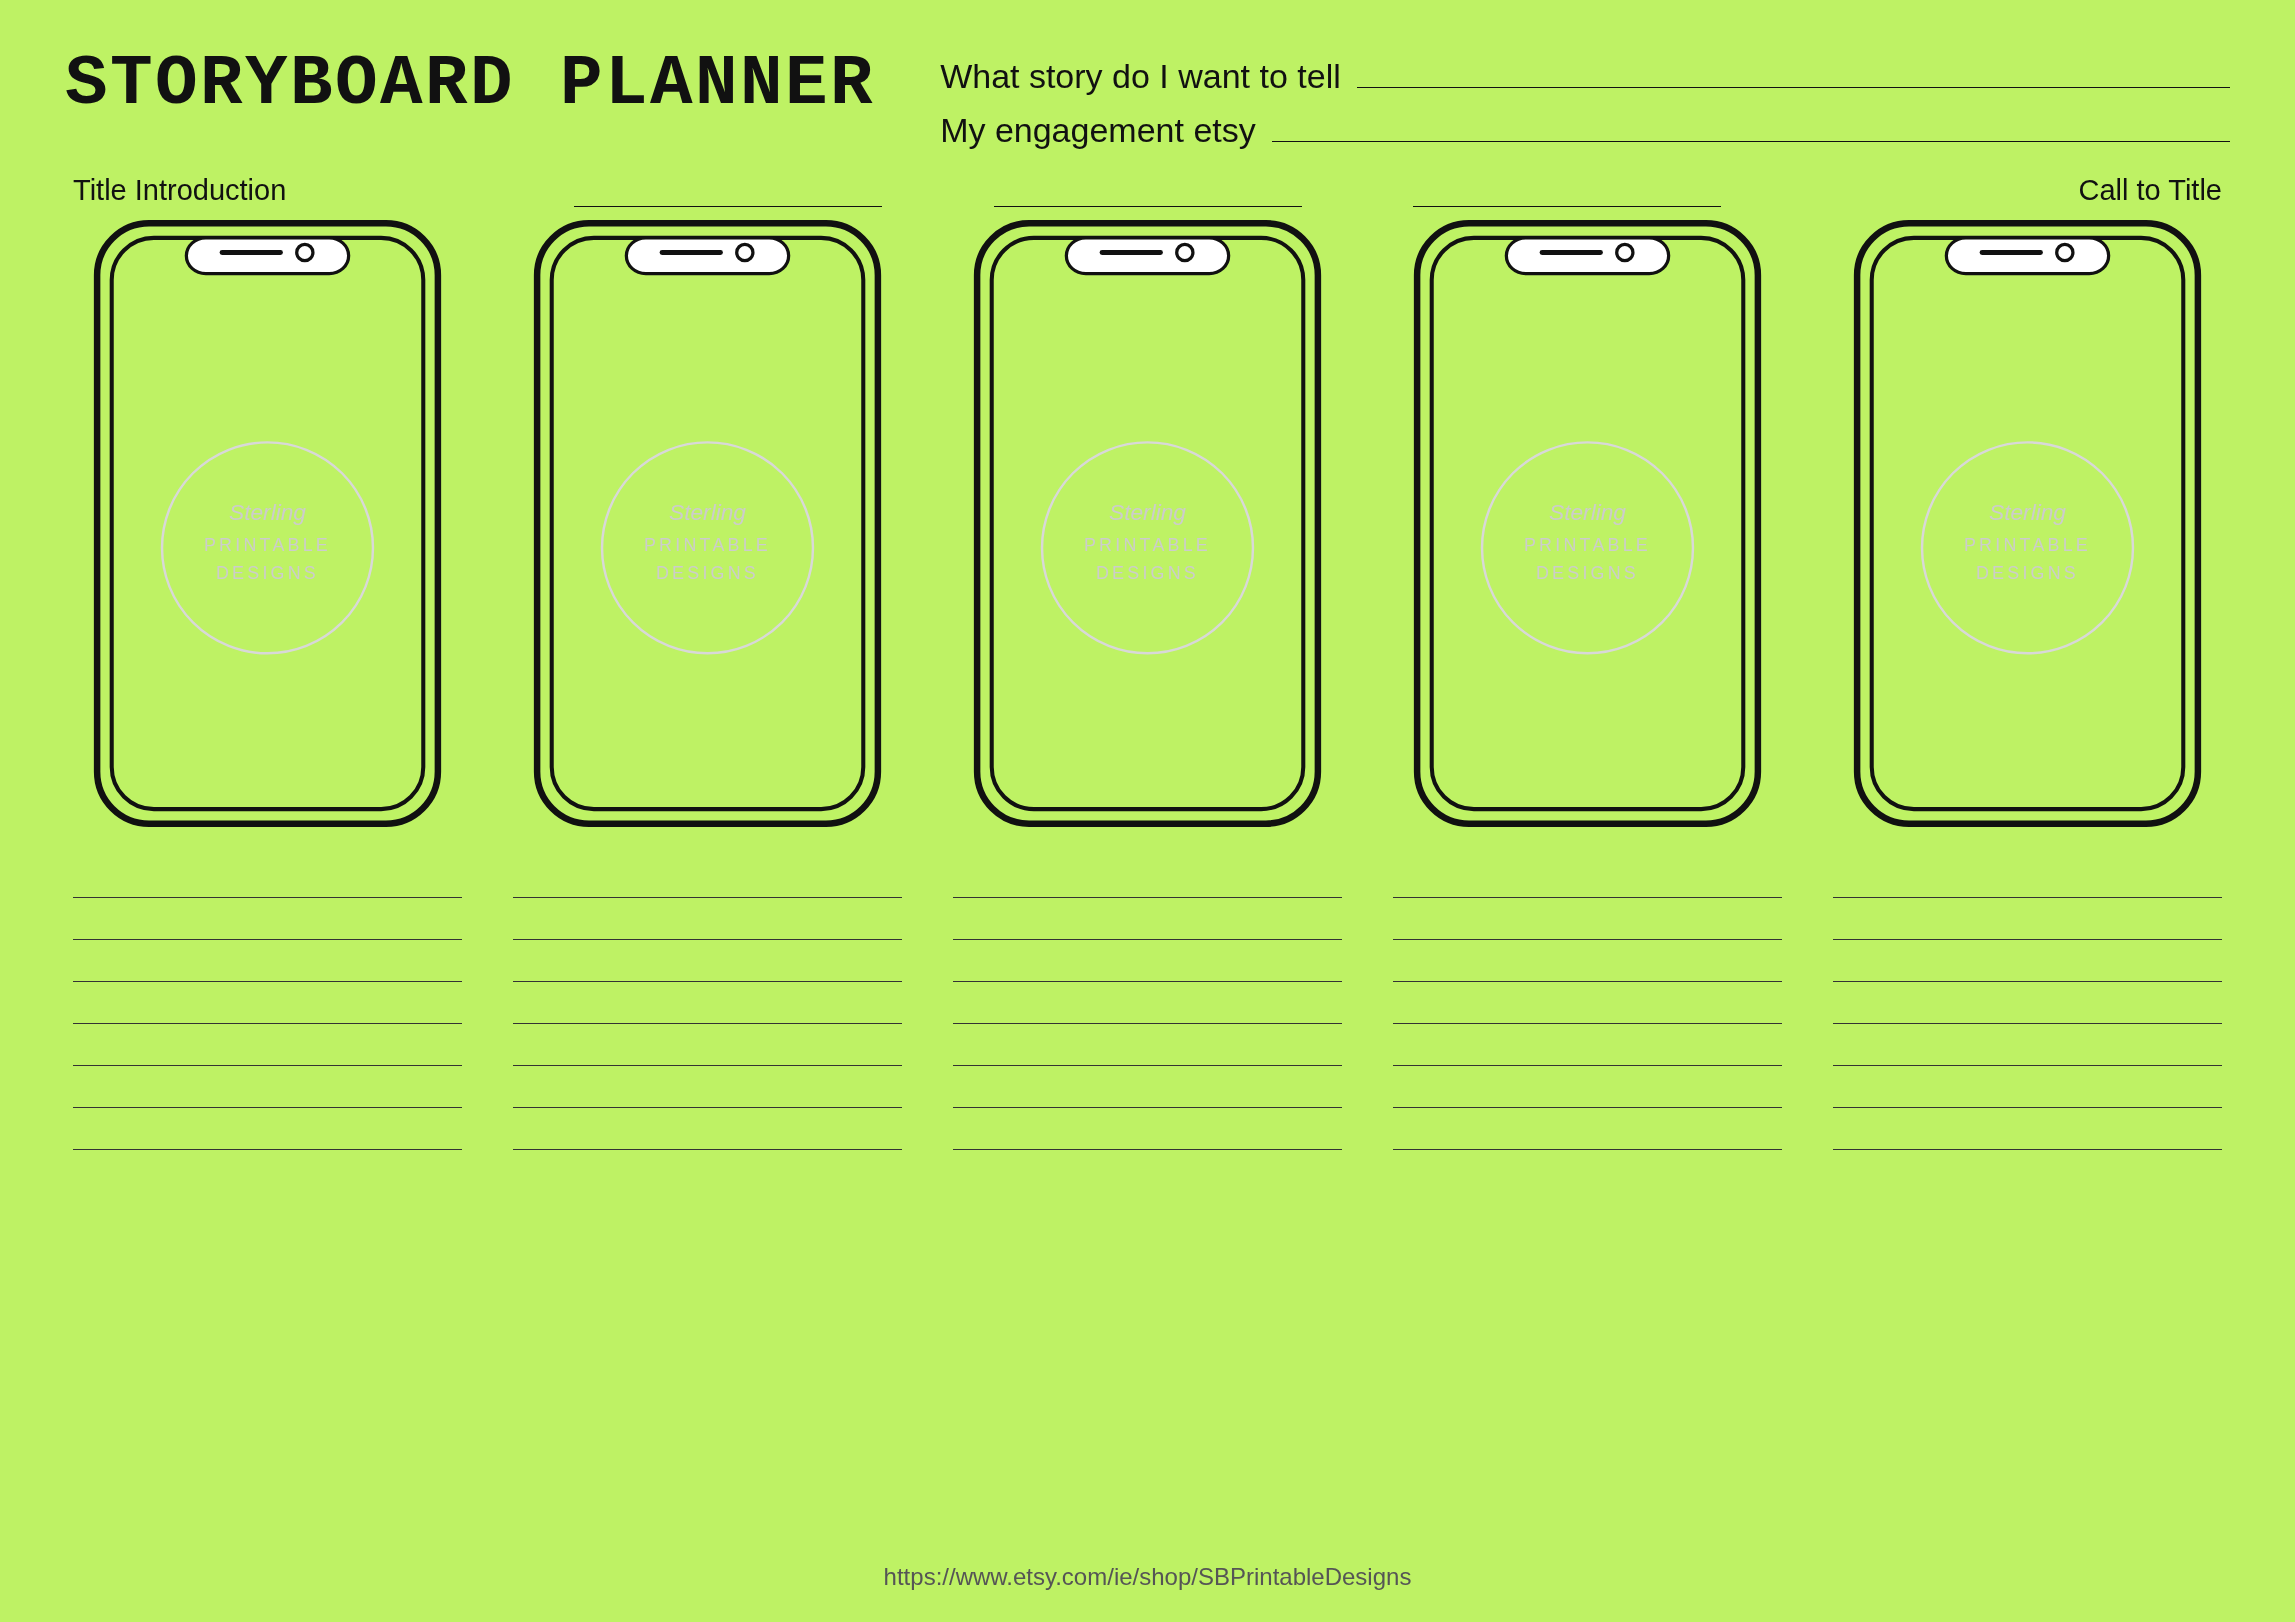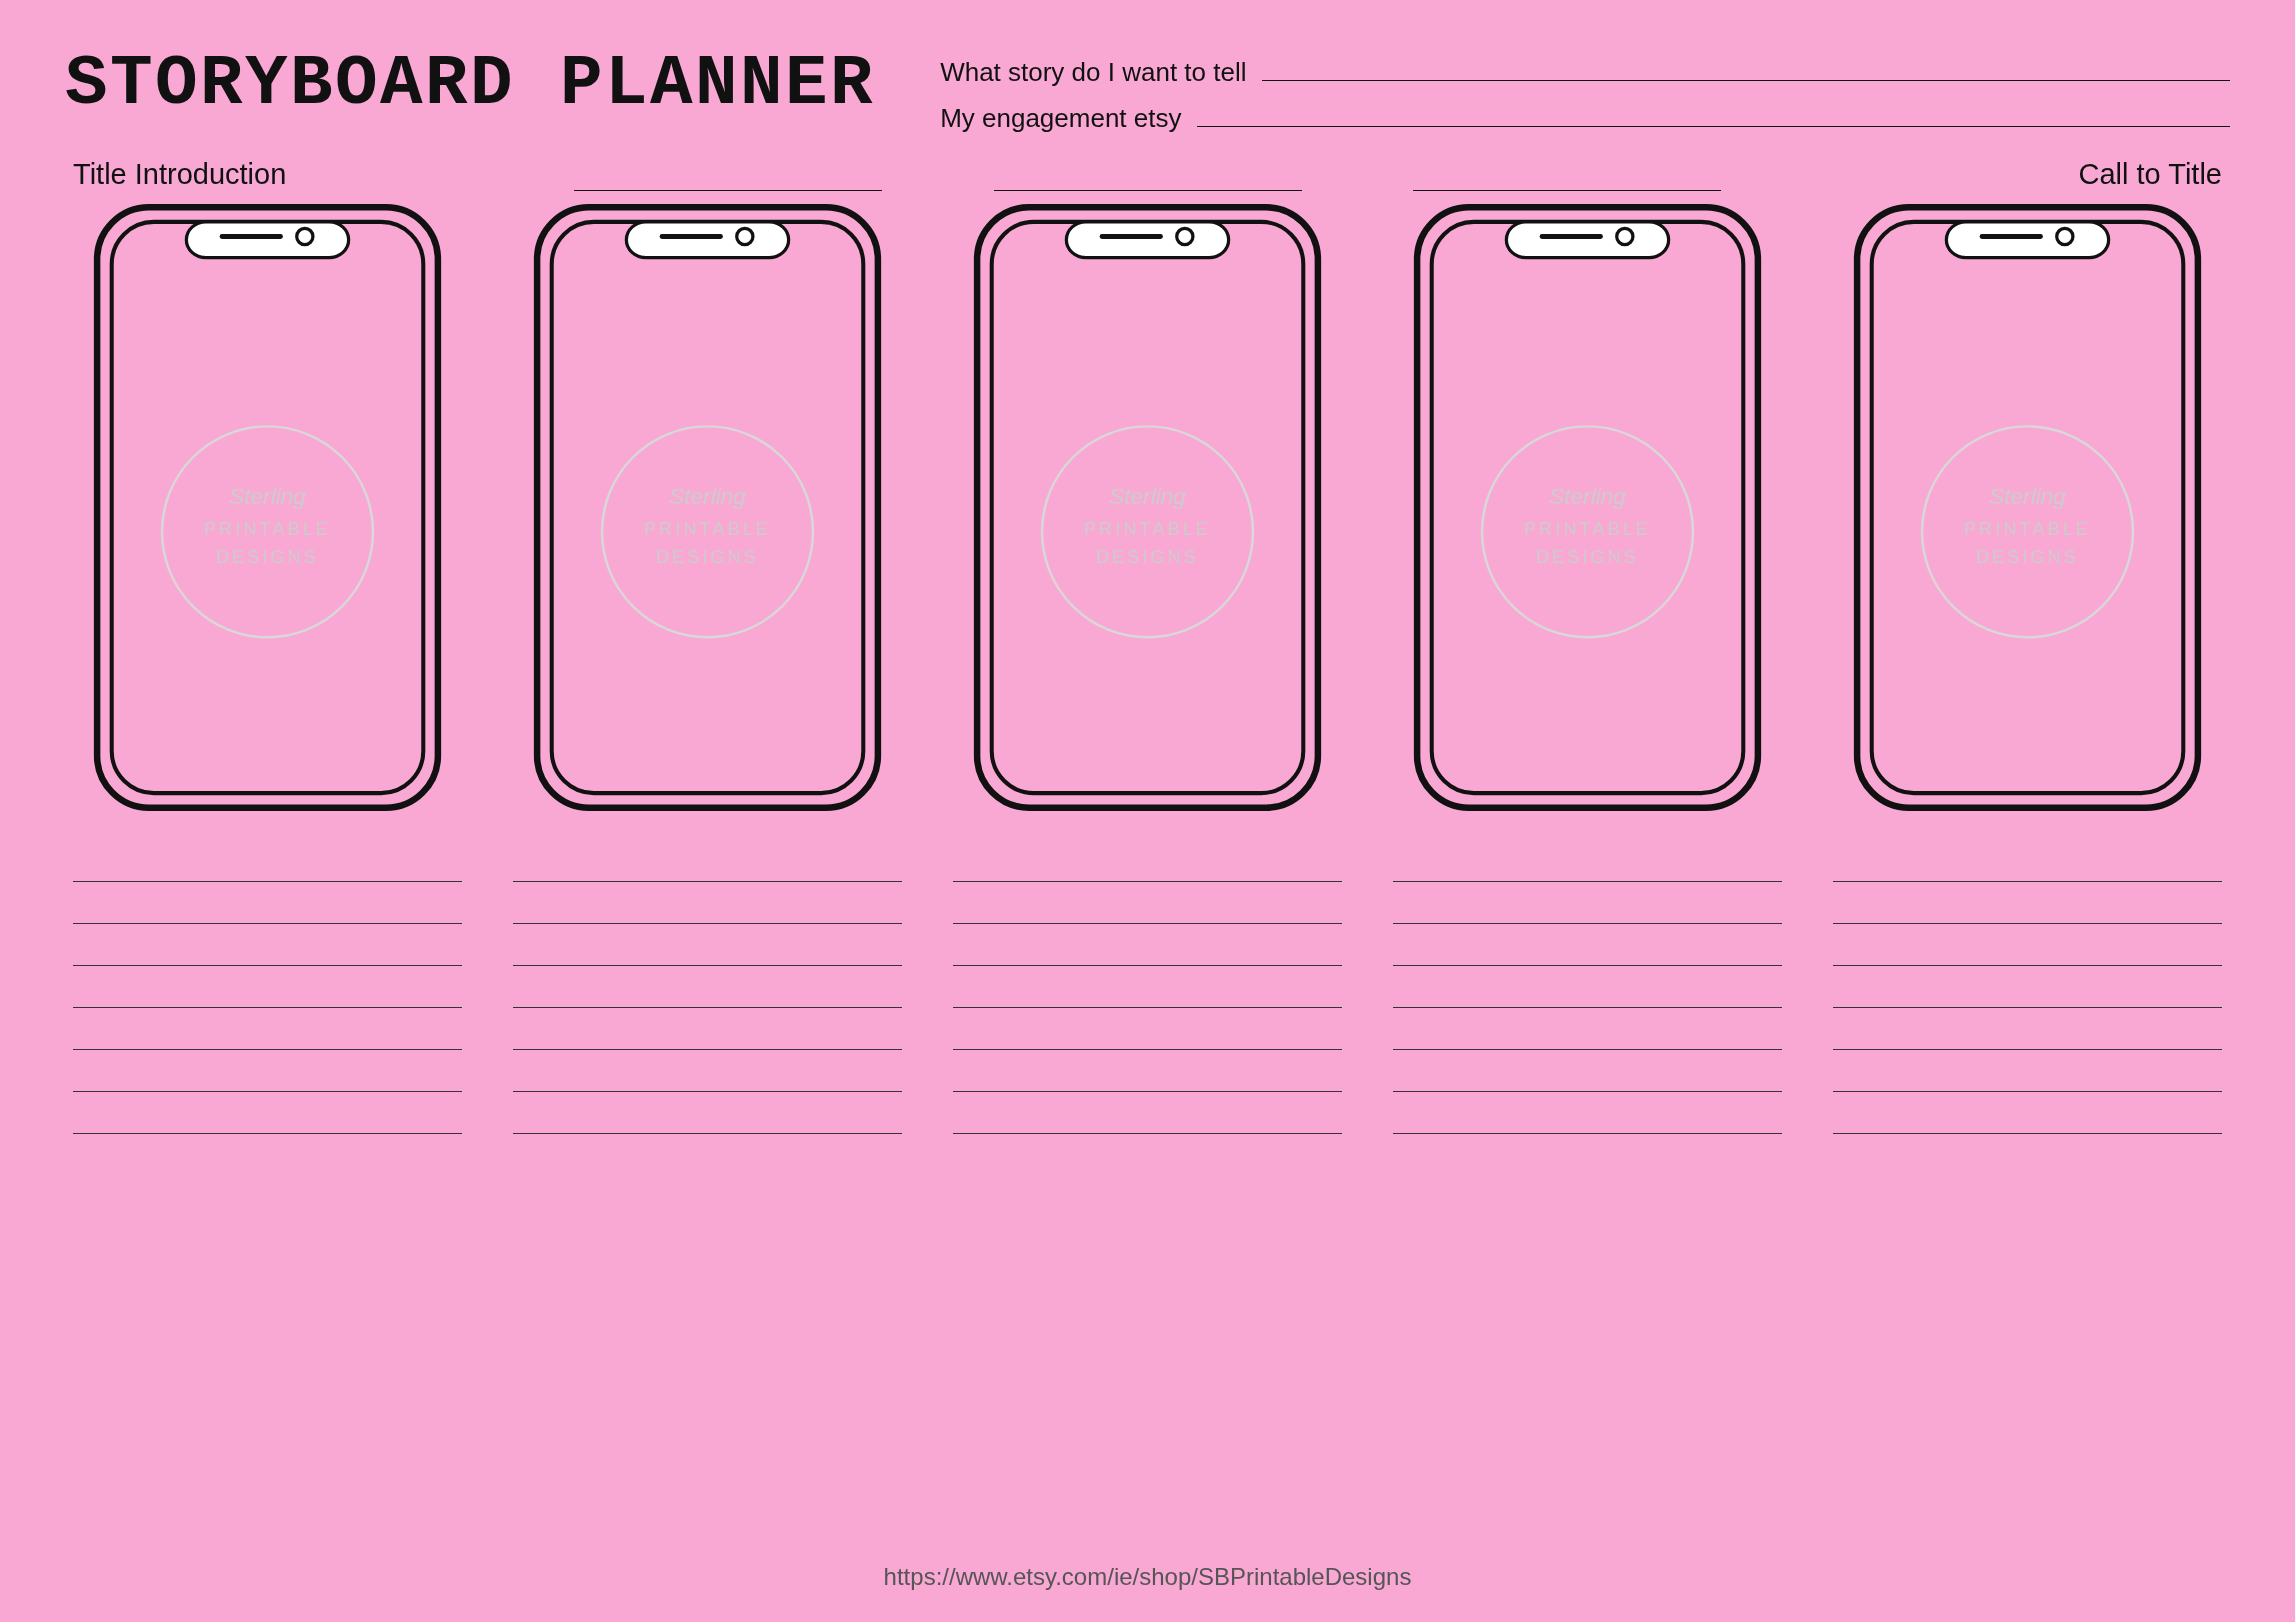--- a/index.html
+++ b/index.html
@@ -9,21 +9,21 @@
       width: 2295px;
       height: 1623px;
       font-family: Arial, Helvetica, sans-serif;
       overflow: hidden;
       position: relative;
     }
 
     .page {
       width: 2295px;
       height: 1623px;
-      background: #f9a8d4;
+      background: #bef264;
       padding: 49px 65px 32px 65px;
       position: relative;
     }
 
     
     .header {
       display: flex;
       align-items: flex-start;
       margin-bottom: 24px;
     }
@@ -34,21 +34,21 @@
       flex-direction: column;
       gap: 14.6px;
       padding-top: 8px;
       flex: 1;
     }
 
     .header-field-row {
       display: flex;
       align-items: baseline;
       gap: 16px;
-      font-size: 26px;
+      font-size: 34px;
       color: #111;
     }
 
     .header-field-line {
       flex: 1;
       border-bottom: 1.6px solid #111;
       height: 8px;
       min-width: 730px;
     }
 

